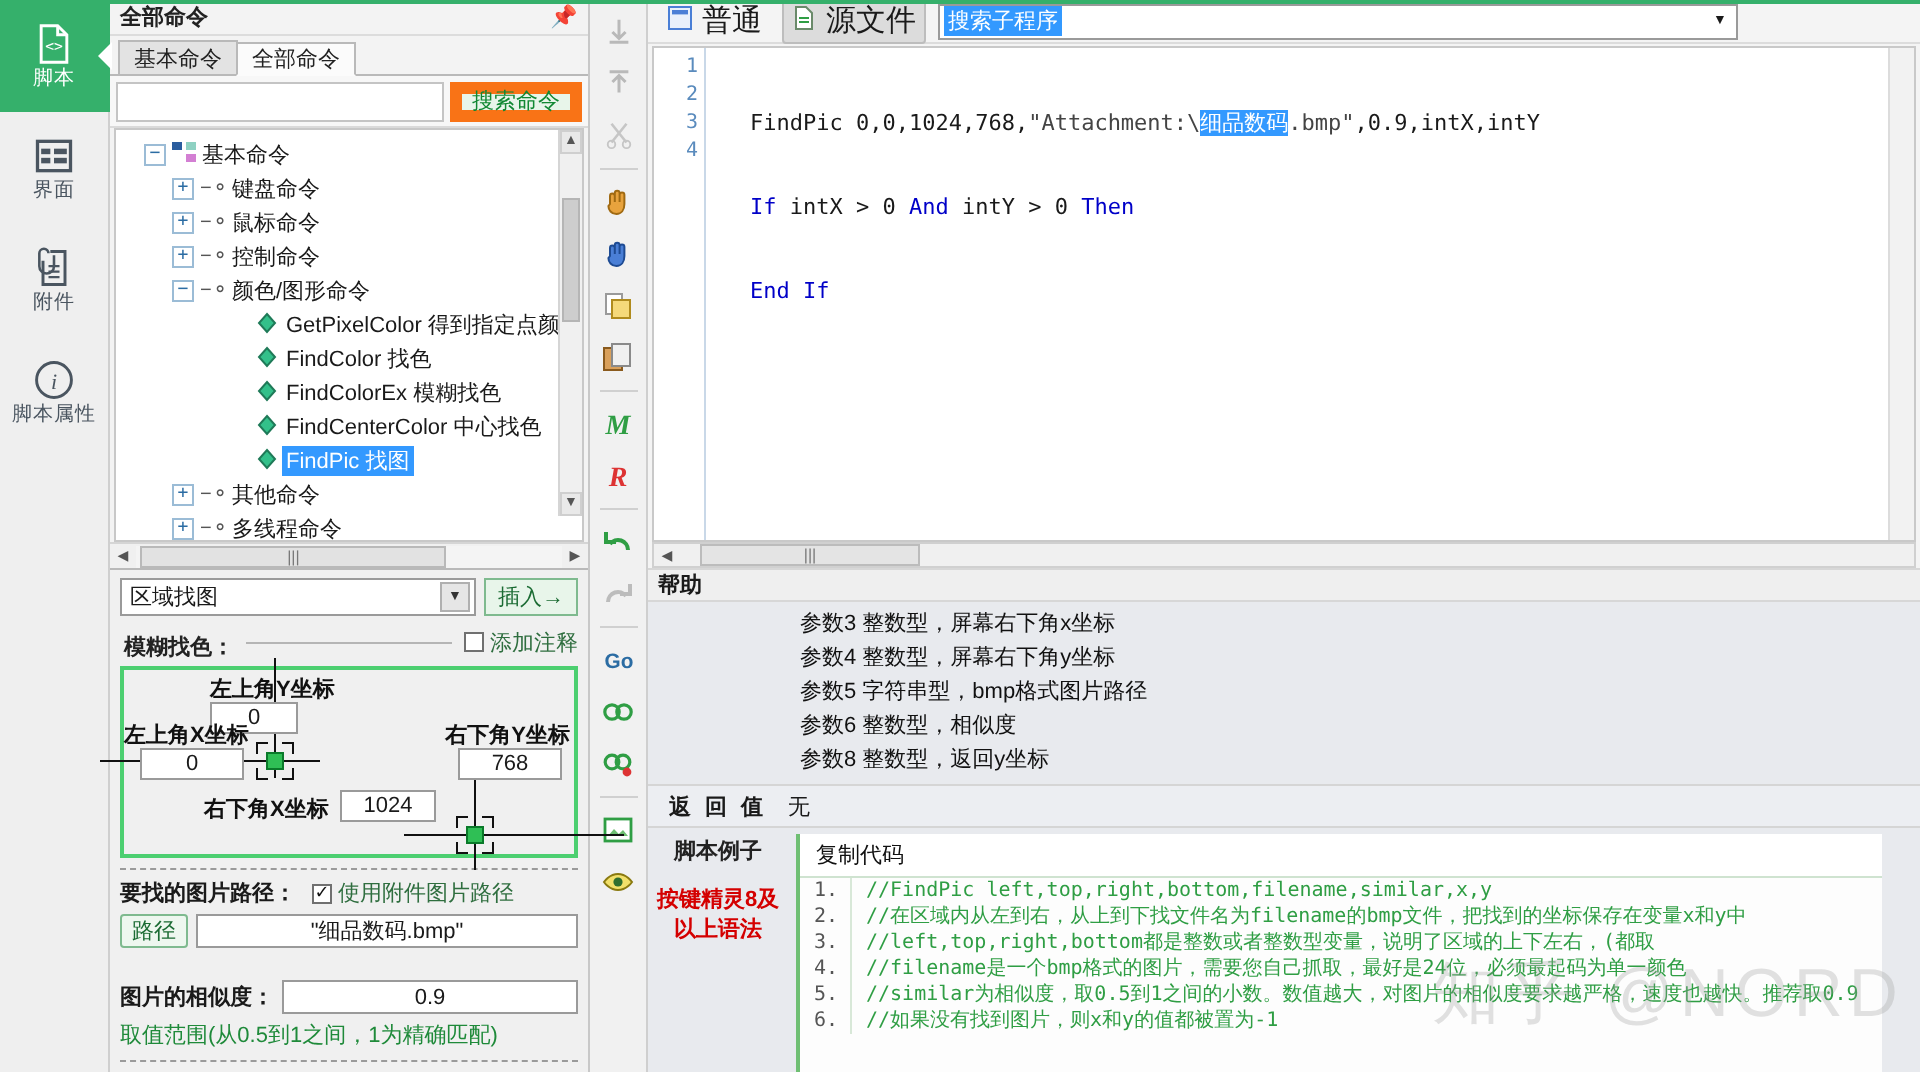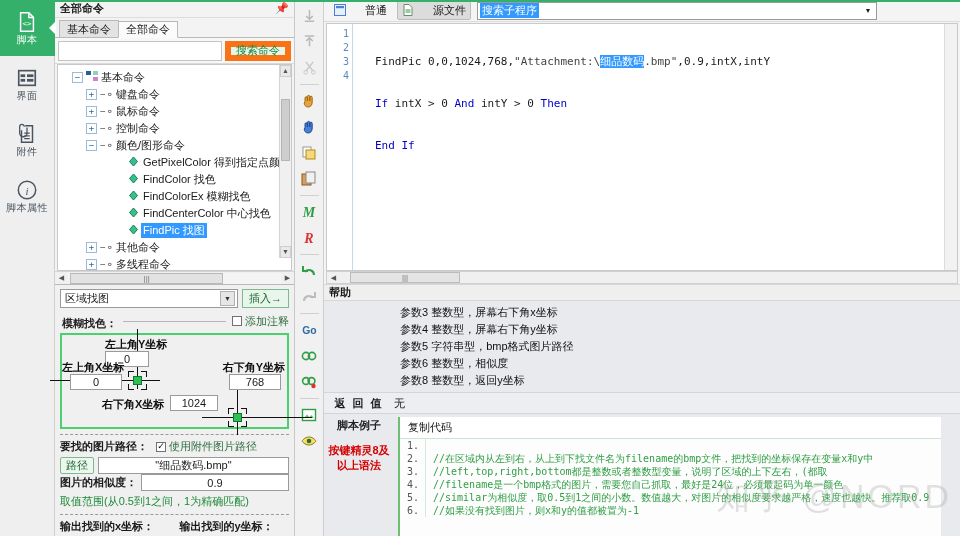--- a/index.html
+++ b/index.html
@@ -142,21 +142,21 @@
            display:flex; flex-direction:column; align-items:center; padding-top:4px; }
   .vtool .b { width:23px; height:23px; display:flex; align-items:center;
               justify-content:center; margin-bottom:3px; }
   .vtool .divider { width:19px; height:1px; background:#d0d0d0; margin:2px 0 4px; }
 
   
   .rightcol { flex:1; display:flex; flex-direction:column; background:#f4f4f4;
               min-width:0; }
   .edtoolbar { height:22px; display:flex; align-items:center; gap:6px;
                padding:0 6px; background:#f4f4f4; border-bottom:1px solid #dcdcdc; }
-  .tbtn { display:flex; align-items:center; gap:19px; font-size:11px; padding:1px 4px; }
+  .tbtn { display:flex; align-items:center; gap:5px; font-size:15px; padding:1px 4px; }
   .tbtn.on { background:#dcdcdc; border:1px solid #bdbdbd; border-radius:2px; }
   .sub-select { flex:1; max-width:400px; height:18px; border:1px solid #9a9a9a;
                 background:#fff; display:flex; align-items:center; padding:0 1px 0 2px;
                 font-size:11px; }
   .sub-select .val { background:#3399ff; color:#fff; padding:0 2px; }
   .sub-select .caret { margin-left:auto; width:14px; text-align:center; font-size:7px;}
 
   .editor { flex:none; height:248px; background:#fff; border:1px solid #c9c9c9;
             margin:1px 2px 0 2px; position:relative; overflow:hidden;
             font-family:"DejaVu Sans Mono","Liberation Mono",monospace; }
@@ -467,21 +467,21 @@
         </span>
       </div>
 
       <div style="display:flex;align-items:center;gap:4px;margin-top:3px;">
         <div class="pathbtn">
           <span>路径</span>
         </div>
         <div class="txtin" style="flex:1;">"细品数码.bmp"</div>
       </div>
 
-      <div style="display:flex;align-items:center;gap:4px;margin-top:0;text-align:right;">
+      <div style="display:flex;align-items:center;gap:4px;margin-top:16px;text-align:right;">
         <span class="t" style="font-weight:bold;">图片的相似度：</span>
         <div class="txtin" style="flex:1;">0.9</div>
       </div>
       <div class="hint">取值范围(从0.5到1之间，1为精确匹配)</div>
 
       <div class="sep"></div>
 
       <div style="display:flex;gap:10px;">
         <div style="flex:1;">
           <div style="font-weight:bold;">输出找到的x坐标：</div>
@@ -669,20 +669,21 @@
           <div class="l1">脚本例子</div>
           <div class="l2">按键精灵8及以上语法</div>
         </div>
         <div class="codebox">
           <div class="copybar">
             <span>复制代码</span>
           </div>
           <div class="codelines">
             <div class="ln">
                 <span class="num">1.</span>
+                <span class="txt">//FindPic left,top,right,bottom,filename,similar,x,y</span>
               </div>
             <div class="ln">
                 <span class="num">2.</span>
                 <span class="txt">//在区域内从左到右，从上到下找文件名为filename的bmp文件，把找到的坐标保存在变量x和y中</span>
               </div>
             <div class="ln">
                 <span class="num">3.</span>
                 <span class="txt">//left,top,right,bottom都是整数或者整数型变量，说明了区域的上下左右，(都取</span>
               </div>
             <div class="ln">

